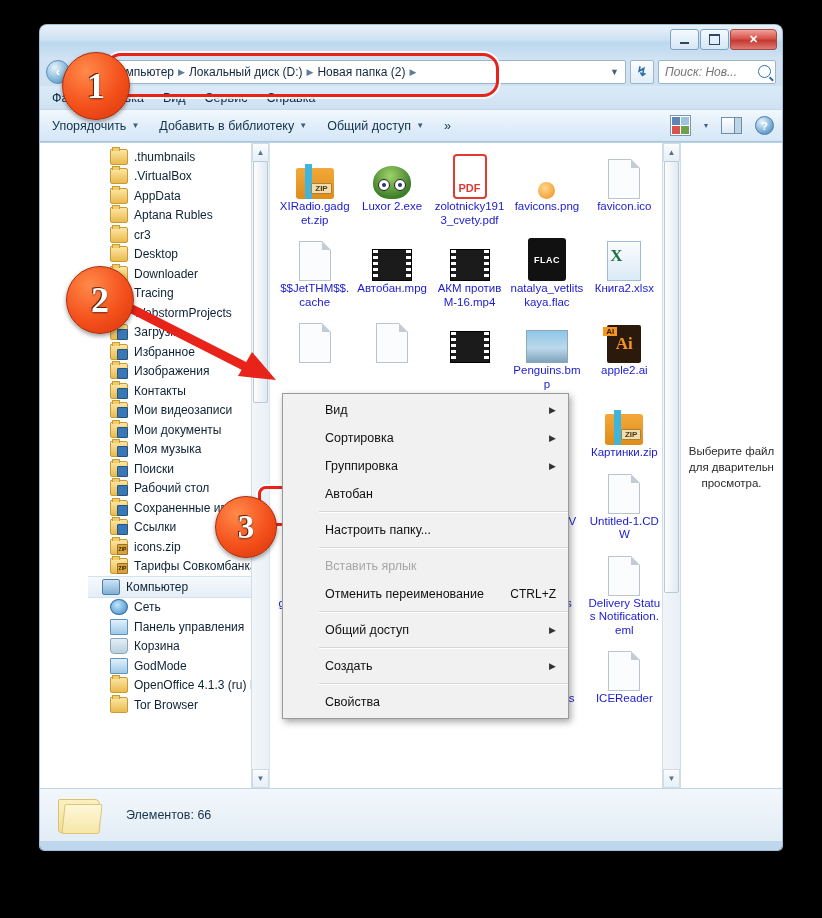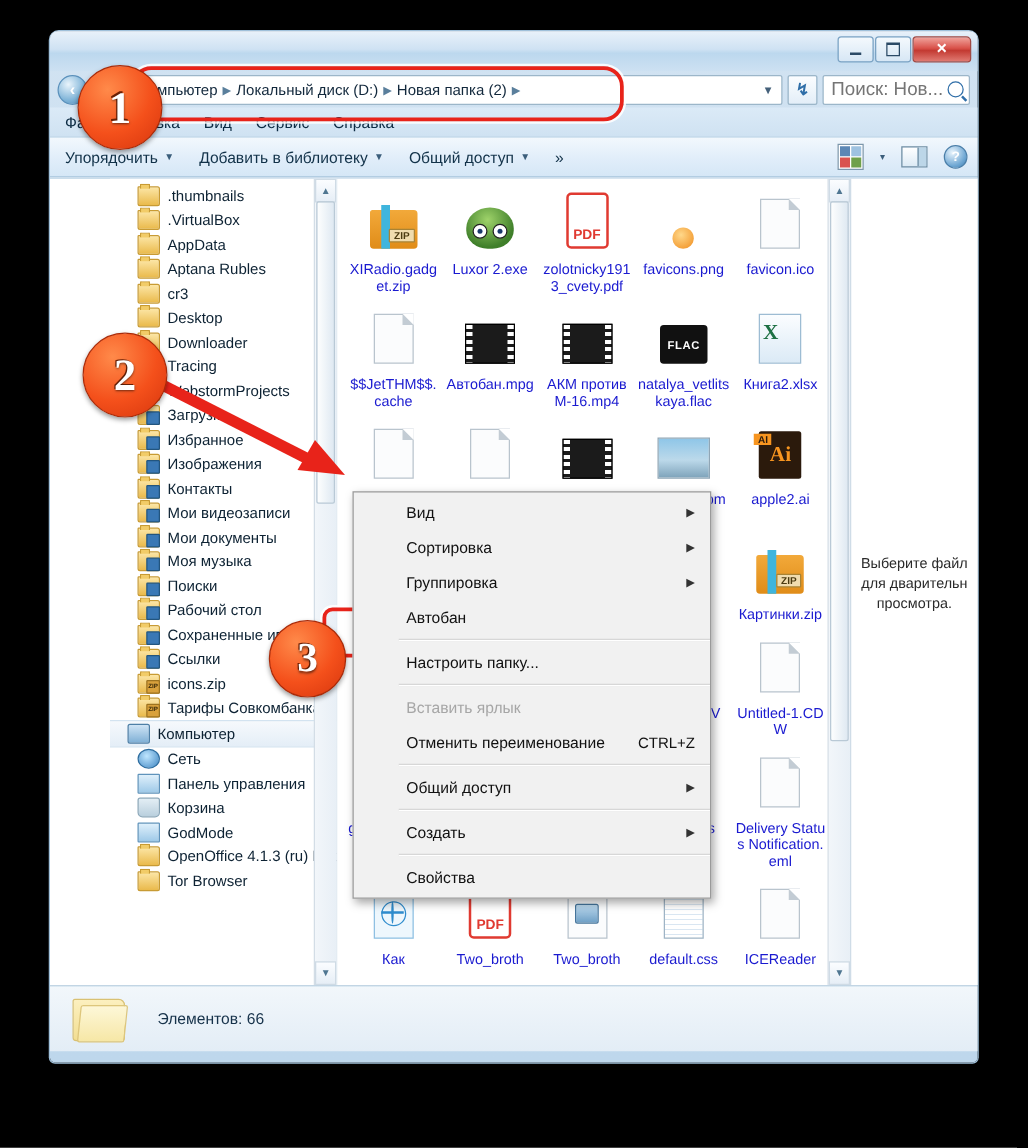--- a/index.html
+++ b/index.html
@@ -35,21 +35,21 @@
   .crumbs{display:flex;align-items:center;height:100%;flex:1;overflow:hidden;}
   .crumb{font-size:12px;color:#12283c;padding:0 3px;white-space:nowrap;}
   .sep{color:#5a7f9c;font-size:9px;padding:0 1px;}
   .folder-mini{width:16px;height:13px;margin:0 2px 0 3px;border-radius:1px 2px 2px 2px;
      background:linear-gradient(180deg,#fbe3a0,#e9ba4e);border:1px solid #c79a33;position:relative;flex:none;}
   .folder-mini:after{content:"";position:absolute;left:1px;top:-3px;width:6px;height:3px;
      background:#f0c965;border:1px solid #c79a33;border-bottom:0;border-radius:1px 1px 0 0;}
   .caret{font-size:9px;color:#44607a;padding:0 4px;}
   #searchbox{width:108px;height:22px;background:#fff;border:1px solid #9cb6c9;border-radius:2px;
     display:flex;align-items:center;padding:0 4px;}
-  #searchbox input{border:0;outline:0;width:100%;font-size:15px;color:#6e7e8c;
+  #searchbox input{border:0;outline:0;width:100%;font-size:12px;font-style:italic;color:#6e7e8c;
     font-family:"Liberation Sans",sans-serif;background:transparent;}
   .mag{width:11px;height:11px;border:1.6px solid #2f6ea8;border-radius:50%;position:relative;flex:none;margin-left:2px;}
   .mag:after{content:"";position:absolute;right:-4px;bottom:-3px;width:5px;height:1.6px;background:#2f6ea8;transform:rotate(45deg);}
   .refresh{width:22px;height:22px;border:1px solid #9cb6c9;border-radius:2px;display:flex;align-items:center;justify-content:center;
      background:linear-gradient(180deg,#fbfdff,#e3eef8);color:#2f6ea8;font-size:13px;font-weight:bold;}
 
   
   #menubar{height:23px;display:flex;align-items:center;padding-left:12px;gap:19px;
      background:linear-gradient(180deg,#dbeaf7,#cfe2f2);}
   #menubar .mi{font-size:12.5px;color:#0b2a42;}
@@ -85,34 +85,34 @@
   .ic-mon{background:linear-gradient(180deg,#cfe4f5,#7fb0d6);border:1px solid #4e7fa6;border-radius:2px;}
   .ic-net{background:radial-gradient(circle at 40% 35%,#bfe6ff,#3f86c2);border:1px solid #2e6d9f;border-radius:50%;}
   .ic-bin{background:linear-gradient(180deg,#e3eef5,#b9cfdd);border:1px solid #8aa6b8;border-radius:2px 2px 4px 4px;}
 
   
   #content{flex:1;position:relative;background:#fff;overflow:hidden;}
   #grid{position:absolute;left:0;top:0;right:17px;bottom:0;padding:8px 0 0 6px;}
   .frow{display:flex;}
   .fcell{width:88px;padding:4px 2px 6px;text-align:center;}
   .ficon{height:44px;display:flex;align-items:flex-end;justify-content:center;}
-  .fname{font-size:11.5px;color:#1a1ad0;line-height:13.5px;word-break:break-all;margin-top:11px;}
+  .fname{font-size:11.5px;color:#1a1ad0;line-height:13.5px;word-break:break-all;margin-top:1px;}
   
   .doc{width:30px;height:38px;background:#fbfcfd;border:1px solid #b9c4cd;position:relative;}
   .doc:after{content:"";position:absolute;right:-1px;top:-1px;border-width:0 9px 9px 0;border-style:solid;border-color:#fff #fff #c3ccd4 #c3ccd4;}
   .zipfolder{width:38px;height:31px;border-radius:2px 3px 3px 3px;background:linear-gradient(180deg,#f2a93a,#e08c18);position:relative;}
   .zipfolder:before{content:"";position:absolute;left:9px;top:-4px;width:7px;height:35px;background:#3fb5dd;}
   .zipfolder span{position:absolute;right:2px;bottom:5px;background:#f0dcae;border:1px solid #a88335;font-size:8px;font-weight:bold;color:#4b3a10;padding:0 3px;border-radius:1px;}
   .pdfdoc{width:30px;height:38px;background:#fff;border:2px solid #e03a31;border-radius:4px;display:flex;flex-direction:column;align-items:center;justify-content:flex-end;padding-bottom:3px;}
   .pdfdoc b{font-size:11px;color:#e03a31;}
   .xldoc{width:32px;height:38px;background:linear-gradient(180deg,#fbfdff,#dbeaf6);border:1px solid #9dbcd3;position:relative;}
   .xldoc .xs{position:absolute;left:2px;top:4px;color:#1d7044;font-size:17px;font-weight:bold;font-family:"Liberation Serif",serif;}
   .film{width:38px;height:30px;background:#1b1b1b;border:1px solid #000;position:relative;}
   .film .strip{position:absolute;top:0;bottom:0;width:5px;background:repeating-linear-gradient(180deg,#fff 0 3px,#1b1b1b 3px 6px);}
-  .flac{width:38px;height:31px;background:#111;border-radius:3px;display:flex;align-items:center;justify-content:center;}
+  .flac{width:38px;height:43px;background:#111;border-radius:3px;display:flex;align-items:center;justify-content:center;}
   .flac b{color:#fff;font-size:9px;letter-spacing:.5px;}
   .aiic{width:34px;height:38px;background:#2b1a0c;border-radius:2px;display:flex;align-items:center;justify-content:center;position:relative;}
   .aiic b{color:#f79520;font-size:17px;font-family:"Liberation Serif",serif;}
   .aiic i{position:absolute;left:-4px;top:2px;background:#f79520;color:#2b1a0c;font-size:8px;font-weight:bold;padding:0 3px;font-style:normal;}
   .epsic{width:30px;height:38px;background:#fbfcfd;border:1px solid #b9c4cd;position:relative;}
   .epsic i{position:absolute;left:-11px;top:3px;background:#111;color:#f79520;font-size:8px;font-weight:bold;padding:1px 4px;font-style:normal;}
   .imgthumb{width:40px;height:31px;border:1px solid #8fa6b6;background:linear-gradient(180deg,#8fc6e8 0%,#bcd9ea 55%,#7fa4bb 100%);position:relative;overflow:hidden;}
   .csvic{width:32px;height:38px;background:#fff;border:1px solid #9dbcd3;position:relative;}
   .csvic .xs{position:absolute;left:1px;top:3px;color:#1d7044;font-size:13px;font-weight:bold;font-family:"Liberation Serif",serif;}
   .csvic .aa{position:absolute;right:2px;bottom:2px;font-size:18px;font-family:"Liberation Serif",serif;color:#111;line-height:14px;}

